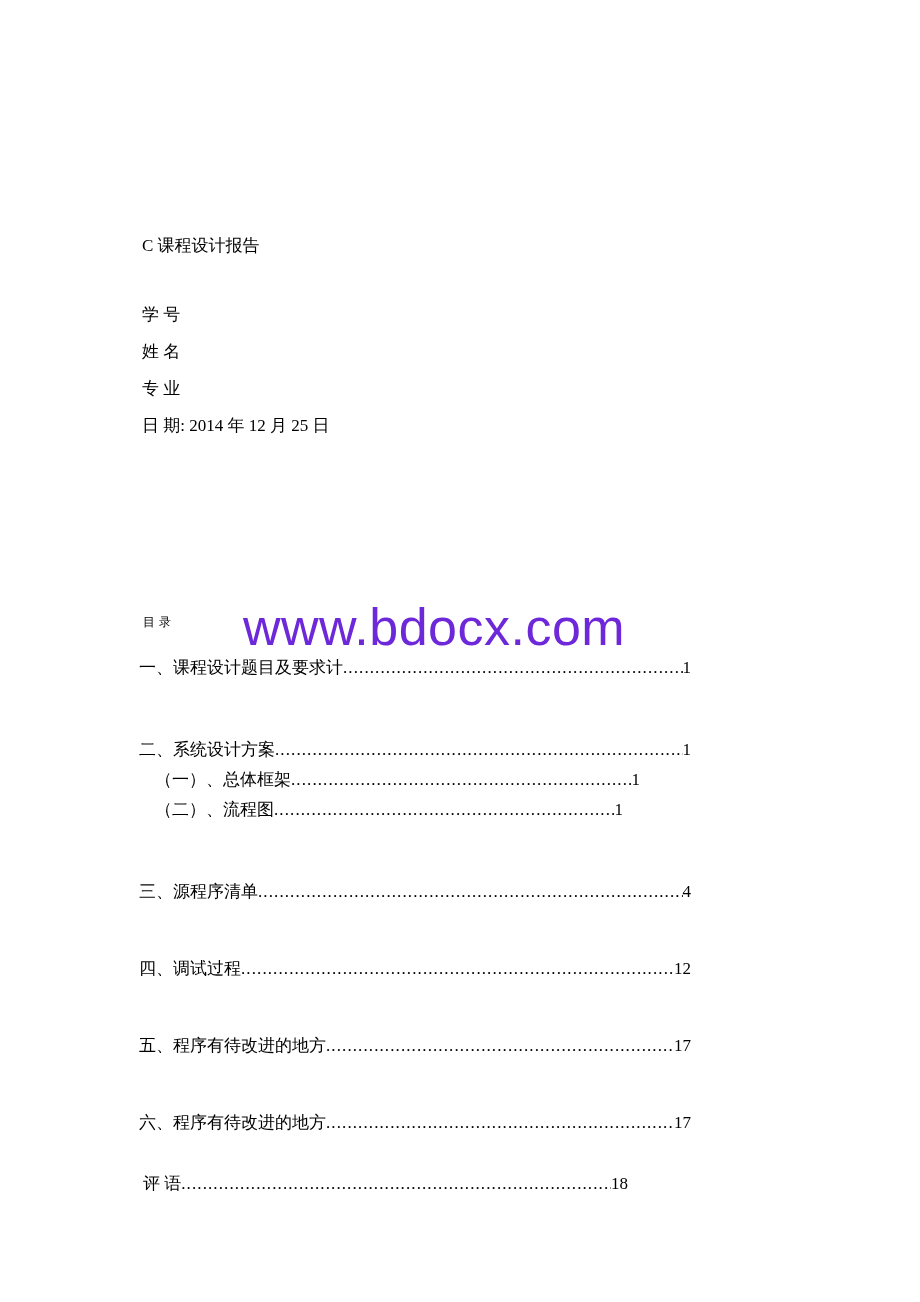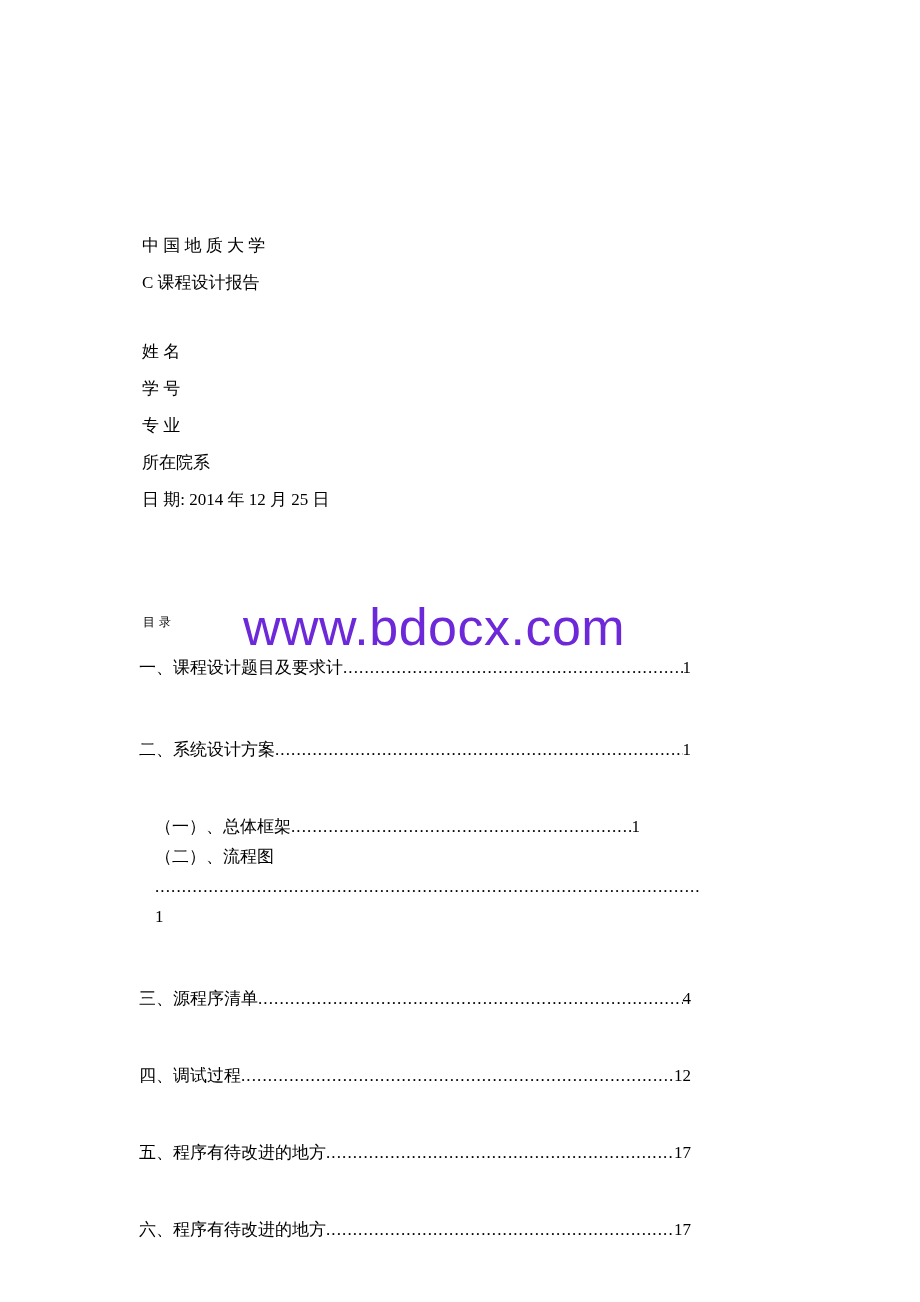--- a/index.html
+++ b/index.html
@@ -105,42 +105,40 @@
     margin: 0 0px 0 0;
     color: #000;
   }
   .toc-page {
     flex: 0 0 auto;
     font-size: 17px;
   }
 
   
   .w-full  { width: 552px; margin-top: 16px; }
-  .w-short { width: 485px; margin-top: 47px; }
-  .w-short2{ width: 468px; flex-direction: column; }
+  .w-short { width: 485px; }
+  .w-short2{ width: 468px; }
 
   .toc-spacer-lg { height: 36px; }
   .toc-spacer-md { height: 31px; }
 </style>
 </head>
 <body>
 
 <div class="page">
 
   <div class="watermark">www.bdocx.com</div>
 
 
   <div class="cover-block">
-    <div class="cover-line">中 国 地 质 大 学</div>
     <div class="cover-line">C 课程设计报告</div>
     <div class="cover-gap"></div>
+    <div class="cover-line">学 号</div>
     <div class="cover-line">姓 名</div>
-    <div class="cover-line">学 号</div>
     <div class="cover-line">专 业</div>
-    <div class="cover-line">所在院系</div>
     <div class="cover-line">日 期: 2014 年 12 月 25 日</div>
   </div>
 
   <div class="toc">
 
     <div class="toc-heading">目 录</div>
 
     <div class="toc-row level-1 w-full">
       <span class="toc-label">一、课程设计题目及要求计</span>
       <span class="toc-dots">......................................................................................................</span>

